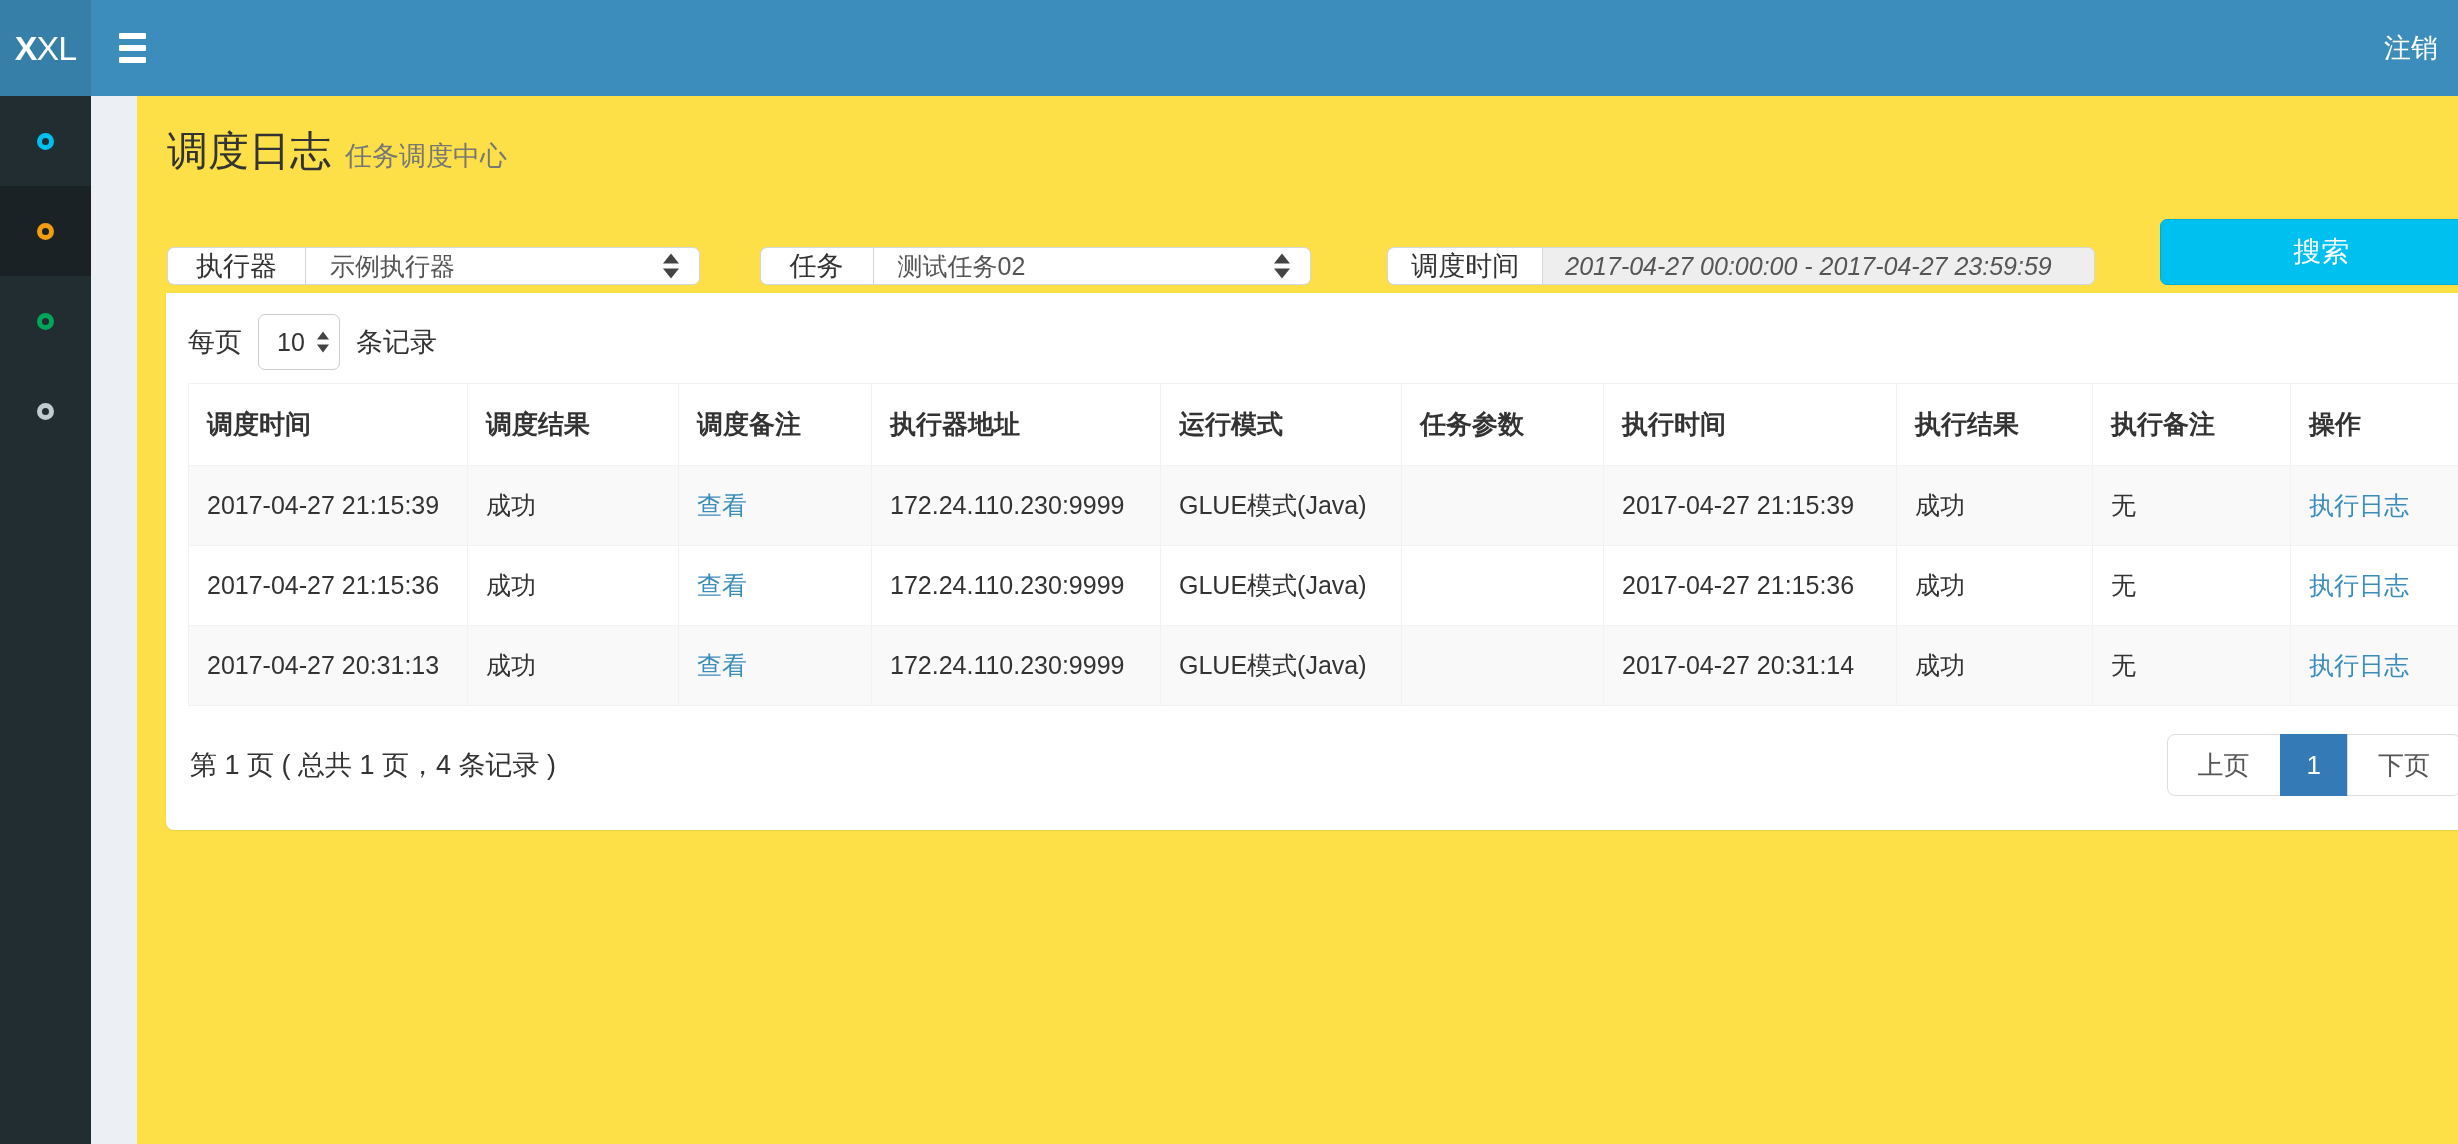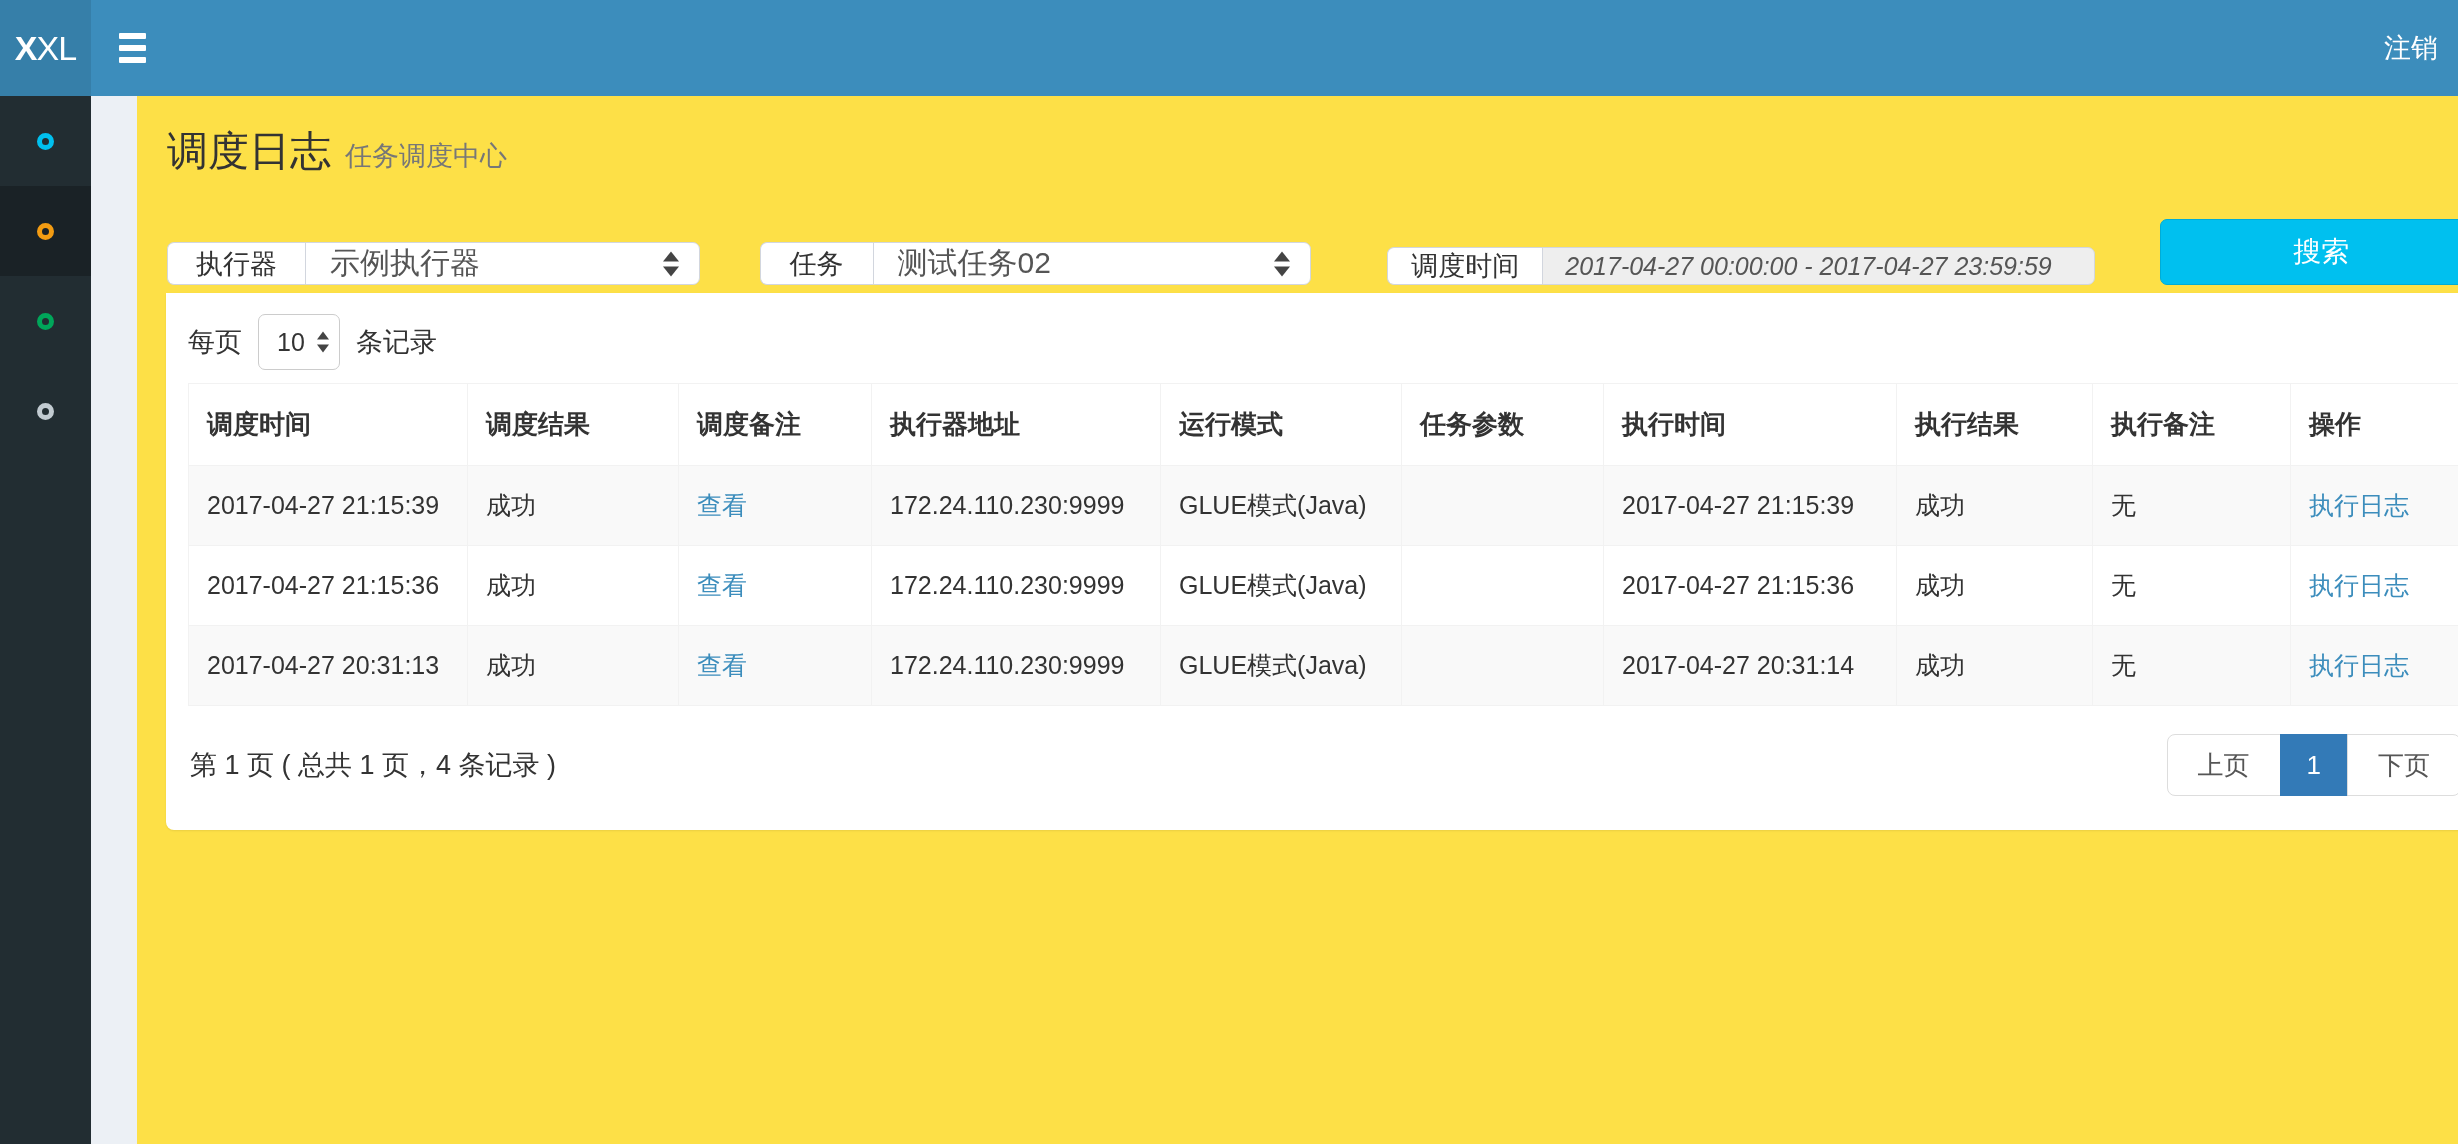--- a/index.html
+++ b/index.html
@@ -35,21 +35,21 @@
   .page-title { font-size:41px; font-weight:500; color:#333; }
   .page-subtitle { font-size:27px; font-weight:400; color:#777; margin-left:14px; }
 
   
   .filters { display:flex; align-items:flex-end; height:66px; margin:40px 21px 0 30px; }
   .fgroup { display:flex; }
   .addon { background:#fff; border:1px solid #d2d6de; border-right:none; border-radius:7px 0 0 7px;
            display:flex; align-items:center; justify-content:center; font-size:27px; color:#333; }
   .a1 { width:138px; } .a2 { width:113px; } .a3 { width:155px; }
   .selbox { position:relative; background:#fff; border:1px solid #d2d6de; border-radius:0 7px 7px 0;
-            display:flex; align-items:center; font-size:30px; color:#555; padding:0 56px 0 24px; cursor:pointer; }
+            display:flex; align-items:center; font-size:25px; color:#555; padding:0 56px 0 24px; cursor:pointer; }
   .s1 { width:395px; } .s2 { width:438px; }
   .caret-ud { position:absolute; right:20px; top:50%; transform:translateY(-50%); display:flex; flex-direction:column; gap:5px; }
   .caret-ud i { display:block; width:0; height:0; }
   .caret-ud .up { border-left:8px solid transparent; border-right:8px solid transparent; border-bottom:10px solid #444; }
   .caret-ud .dn { border-left:8px solid transparent; border-right:8px solid transparent; border-top:10px solid #444; }
   .time-input { width:553px; background:#eee; border:1px solid #d2d6de; border-radius:0 7px 7px 0;
                 display:flex; align-items:center; padding:0 22px; font-size:25px; color:#555; cursor:text;font-style:italic; }
   .gap1 { width:62px; } .gap2 { width:80px; } .gap3 { width:67px; }
   .search-btn { width:337px; height:66px; background:#00c0ef; border:1px solid #00acd6; border-radius:7px;
                 color:#fff; font-size:28px; cursor:pointer; font-family:inherit; }

